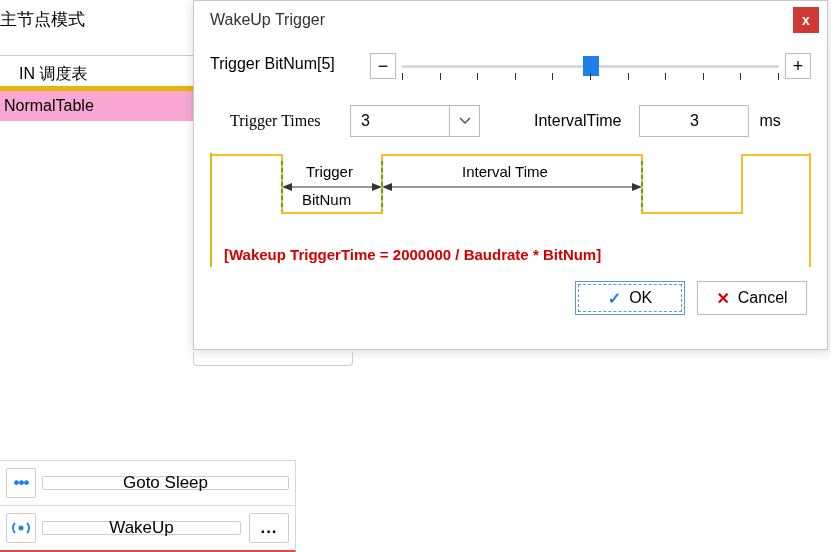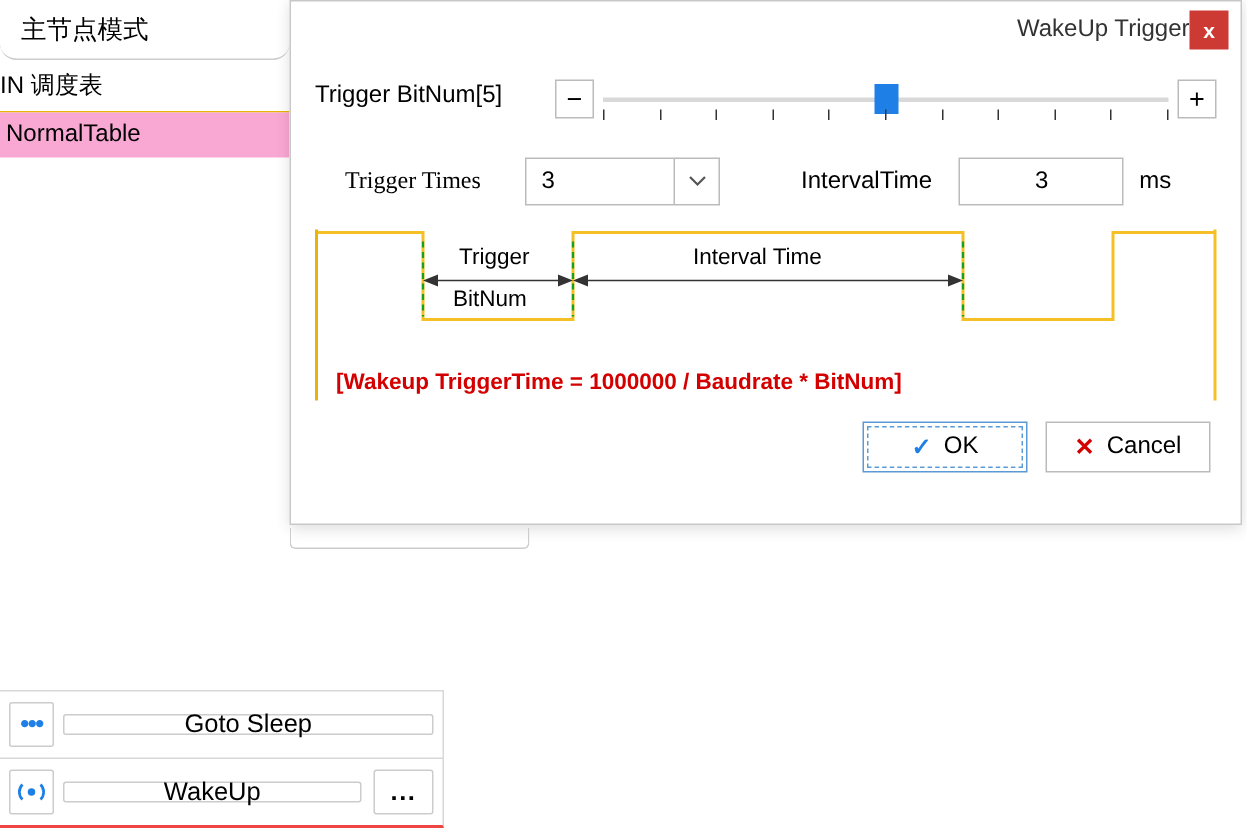--- a/index.html
+++ b/index.html
@@ -1,35 +1,35 @@
 <!DOCTYPE html>
 <html><head>
 <meta charset="utf-8">
 <style>
   * { box-sizing: border-box; font-family: "Microsoft YaHei", Arial, sans-serif; }
   body { margin: 0; background: #fff; width: 831px; height: 552px; position: relative; overflow: hidden; font-size: 17px; }
 
   
   .sidebar { position: absolute; left: 0; top: 0; width: 193px; }
-  .mode-header { height: 40px; line-height: 40px; padding-left: 14px; border-bottom: 1px solid #ccc; border-radius: 11px; }
-  .sched-header { height: 35px; line-height: 35px; padding-left: 0; border-bottom: 1px solid #eab308; font-size: 16px; }
+  .mode-header { height: 56px; line-height: 40px; border-bottom: 1px solid #ccc; }
+  .sched-header { height: 35px; line-height: 35px; padding-left: 19px; border-bottom: 5px solid #eab308; font-size: 16px; }
   .sched-item { height: 30px; line-height: 30px; padding-left: 4px; font-size: 16px; }
   .sched-item.selected { background: #f9a8d4; }
 
   
   .bottom-panel { position: absolute; left: 0; bottom: 0; width: 296px; }
   .bottom-row { display: flex; align-items: center; padding: 7px 6px; border-top: 1px solid #d8d8d8; border-right: 1px solid #d8d8d8; }
   .bottom-panel > .bottom-row:last-child { border-bottom: 2px solid #ef4444; }
   .btn-icon { width: 30px; height: 30px; border: 1px solid #ccc; border-radius: 2px; display: flex; align-items: center; justify-content: center; margin-right: 6px; }
   .btn-main { flex: 1; height: 14px; border: 1px solid #ccc; border-radius: 2px; display: flex; align-items: center; justify-content: center; font-size: 17px; }
   .ellipsis { width: 40px; height: 30px; border: 1px solid #ccc; border-radius: 2px; display: flex; align-items: center; justify-content: center; margin-left: 8px; font-weight: bold; letter-spacing: 1px; }
 
   
   .dialog { position: absolute; left: 193px; top: 0; width: 635px; height: 350px; border: 1px solid #c8c8c8; background: #fff; box-shadow: 0 2px 10px rgba(0,0,0,.15); }
-  .titlebar { height: 38px; display: flex; align-items: center; padding: 0 8px 0 16px; text-align: right; }
+  .titlebar { height: 38px; display: flex; align-items: center; padding: 0 8px 0 16px; }
   .titlebar-title { flex: 1; font-size: 16px; color: #333; }
   .close-btn { width: 26px; height: 26px; background: #cd3a33; color: #fff; display: flex; align-items: center; justify-content: center; font-size: 14px; font-weight: bold; }
 
   .dialog-body { padding: 6px 16px 0 16px; }
 
   .row1 { display: flex; align-items: flex-start; margin-top: 8px; }
   .row1-label { width: 160px; font-size: 16px; padding-top: 2px; }
   .step-btn { width: 26px; height: 26px; border: 1px solid #bbb; display: flex; align-items: center; justify-content: center; font-size: 18px; line-height: 1; }
   .slider-wrap { flex: 1; margin: 0 6px; position: relative; height: 38px; }
   .slider-track { position: absolute; top: 12px; left: 0; right: 0; height: 3px; background: #d9d9d9; }
@@ -146,21 +146,21 @@
         <line x1="76" y1="34" x2="164" y2="34" stroke="#333" stroke-width="1"></line>
         <polygon points="70,34 80,30 80,38" fill="#333"></polygon>
         <polygon points="170,34 160,30 160,38" fill="#333"></polygon>
         <line x1="176" y1="34" x2="424" y2="34" stroke="#333" stroke-width="1"></line>
         <polygon points="170,34 180,30 180,38" fill="#333"></polygon>
         <polygon points="430,34 420,30 420,38" fill="#333"></polygon>
       </svg>
       <div class="wave-lbl" style="left:94px; top:10px;">Trigger</div>
       <div class="wave-lbl" style="left:90px; top:38px;">BitNum</div>
       <div class="wave-lbl" style="left:250px; top:10px;">Interval Time</div>
-      <div class="formula">[Wakeup TriggerTime = 1000000 / Baudrate * BitNum]</div>
+      <div class="formula">[Wakeup TriggerTime = 2000000 / Baudrate * BitNum]</div>
     </div>
 
     <div class="dlg-buttons">
       <div class="ok-btn">
         <span class="check-icon">✓</span>
         <span>OK</span>
       </div>
       <div class="cancel-btn">
         <span class="x-icon">✕</span>
         <span>Cancel</span>

